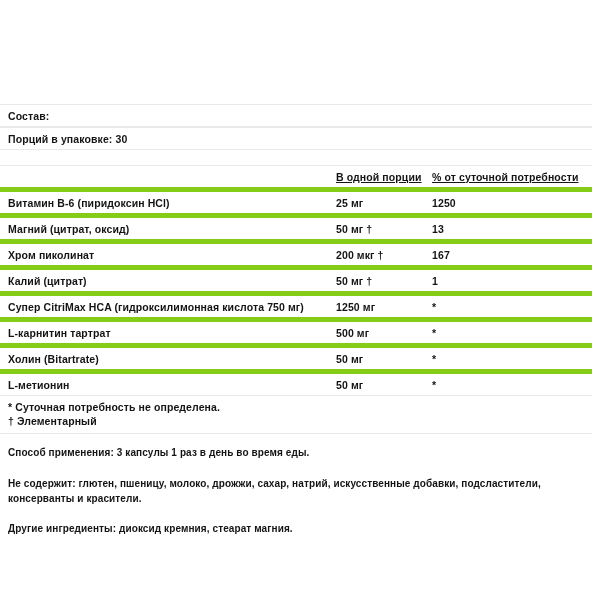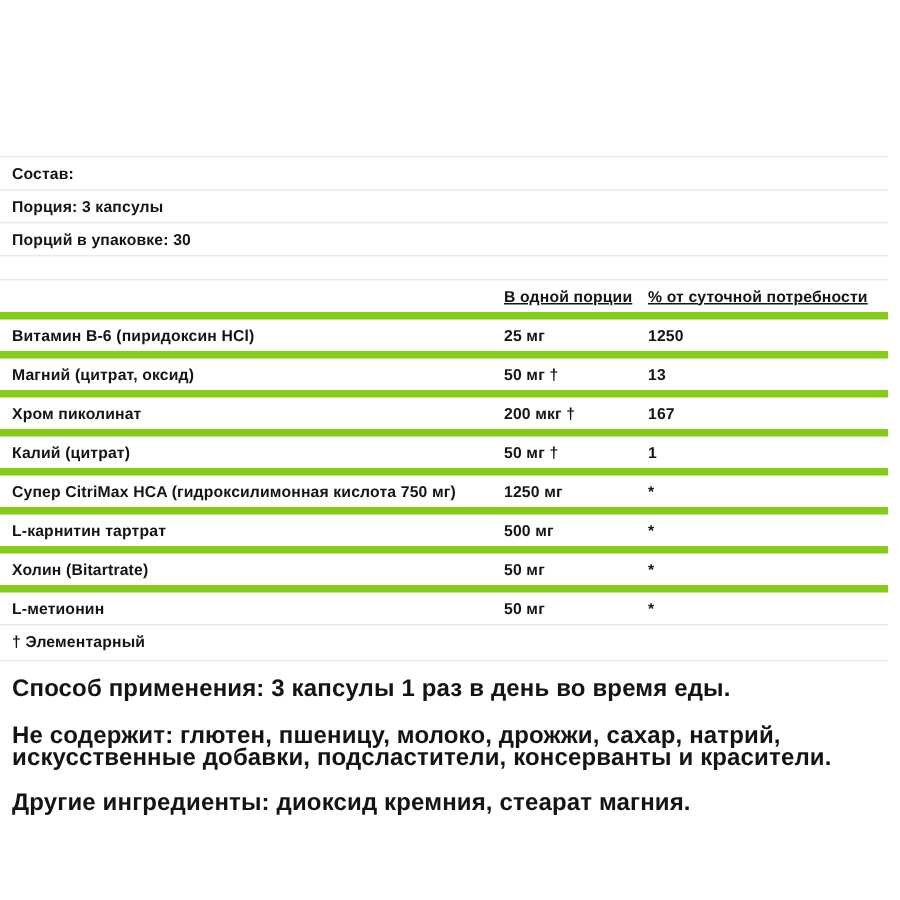--- a/index.html
+++ b/index.html
@@ -87,21 +87,21 @@
   }
   .footnote-line {
     font-size: 10.5px;
     font-weight: bold;
     letter-spacing: 0.1px;
     color: #141414;
     line-height: 14px;
     white-space: nowrap;
   }
   .para {
-    font-size: 16px;
+    font-size: 10px;
     font-weight: bold;
     letter-spacing: 0.1px;
     color: #141414;
     line-height: 15px;
     padding-left: 8px;
     padding-right: 10px;
     box-sizing: border-box;
     width: 600px;
   }
   .para-usage { margin-top: 11px; }
@@ -116,21 +116,20 @@
   <div class="spacer-top"></div>
 
   <div class="panel">
 
     <div class="divider"></div>
 
     <div class="info-row">Состав:</div>
 
     <div class="divider"></div>
 
-    <div class="info-row">Порция: 3 капсулы</div>
 
     <div class="divider"></div>
 
     <div class="info-row">Порций в упаковке: 30</div>
 
     <div class="divider"></div>
 
     <div class="gap-block"></div>
 
     <table class="facts">
@@ -184,20 +183,21 @@
         </tr>
         <tr>
           <td class="cell-name">L-метионин</td>
           <td class="cell-amt">50 мг</td>
           <td class="cell-dv">*</td>
         </tr>
       </tbody>
     </table>
 
     <div class="footnotes">
+      <div class="footnote-line">* Суточная потребность не определена.</div>
       <div class="footnote-line">† Элементарный</div>
     </div>
 
   </div>
 
   <div class="para para-usage">Способ применения: 3 капсулы 1 раз в день во время еды.</div>
 
   <div class="para para-free">Не содержит: глютен, пшеницу, молоко,  дрожжи, сахар, натрий, искусственные добавки, подсластители, консерванты и красители.</div>
 
   <div class="para para-other">Другие ингредиенты: диоксид кремния, стеарат магния.</div>

